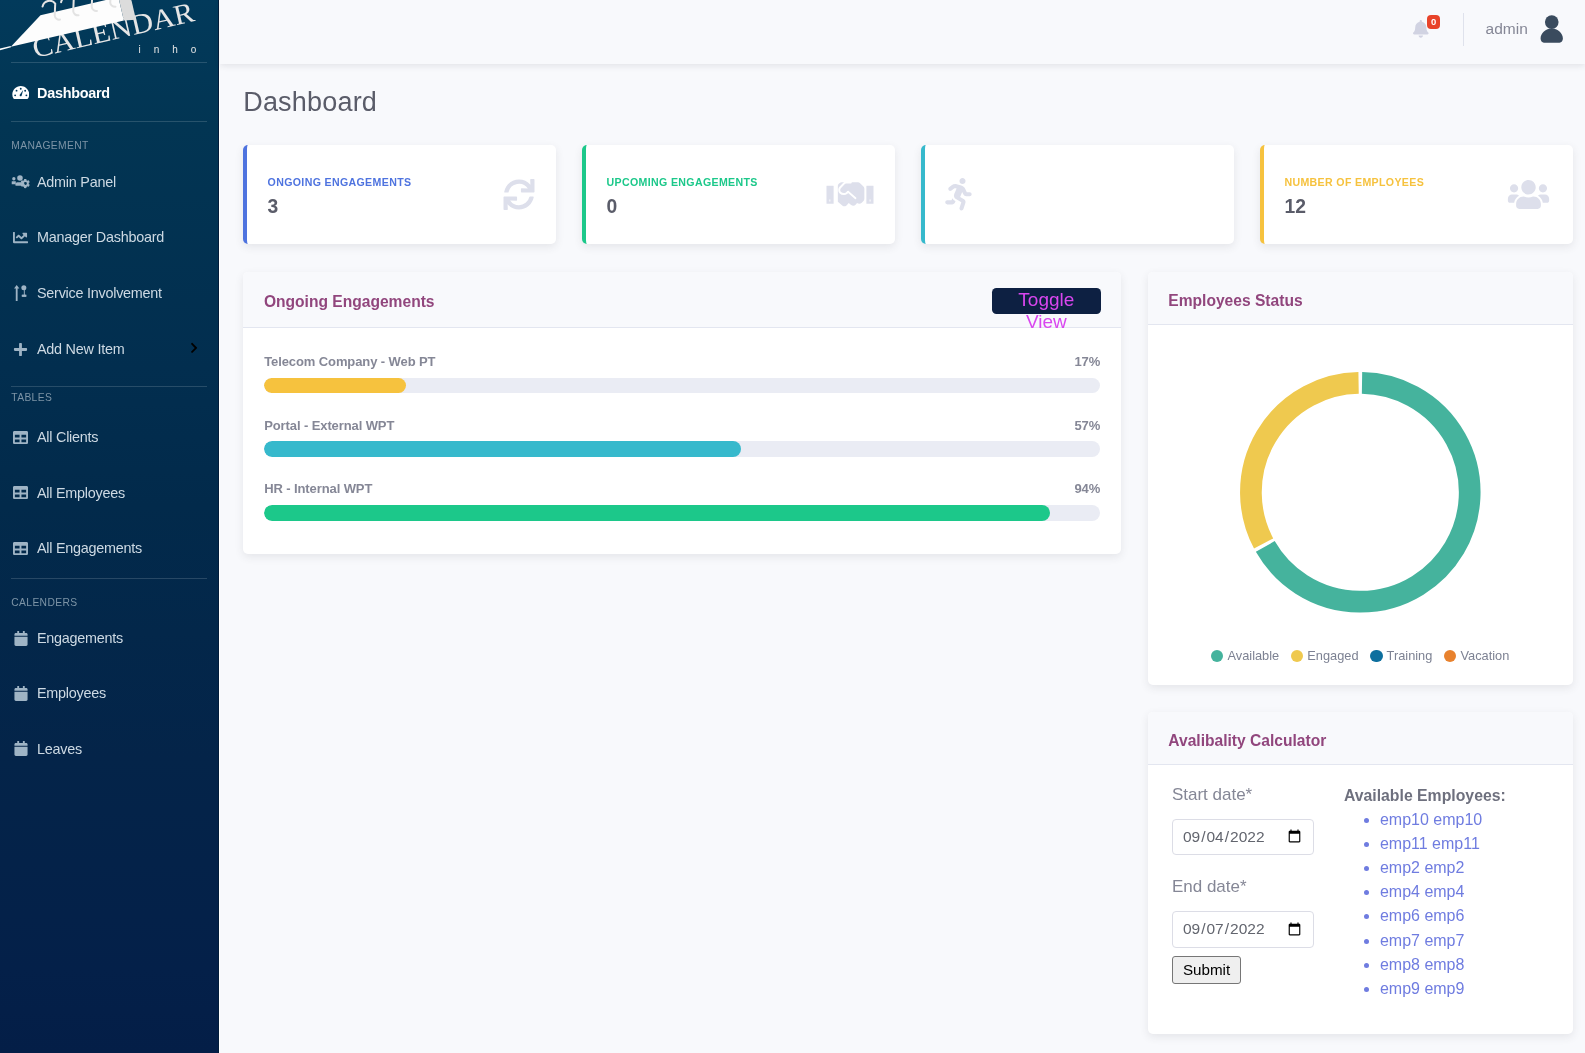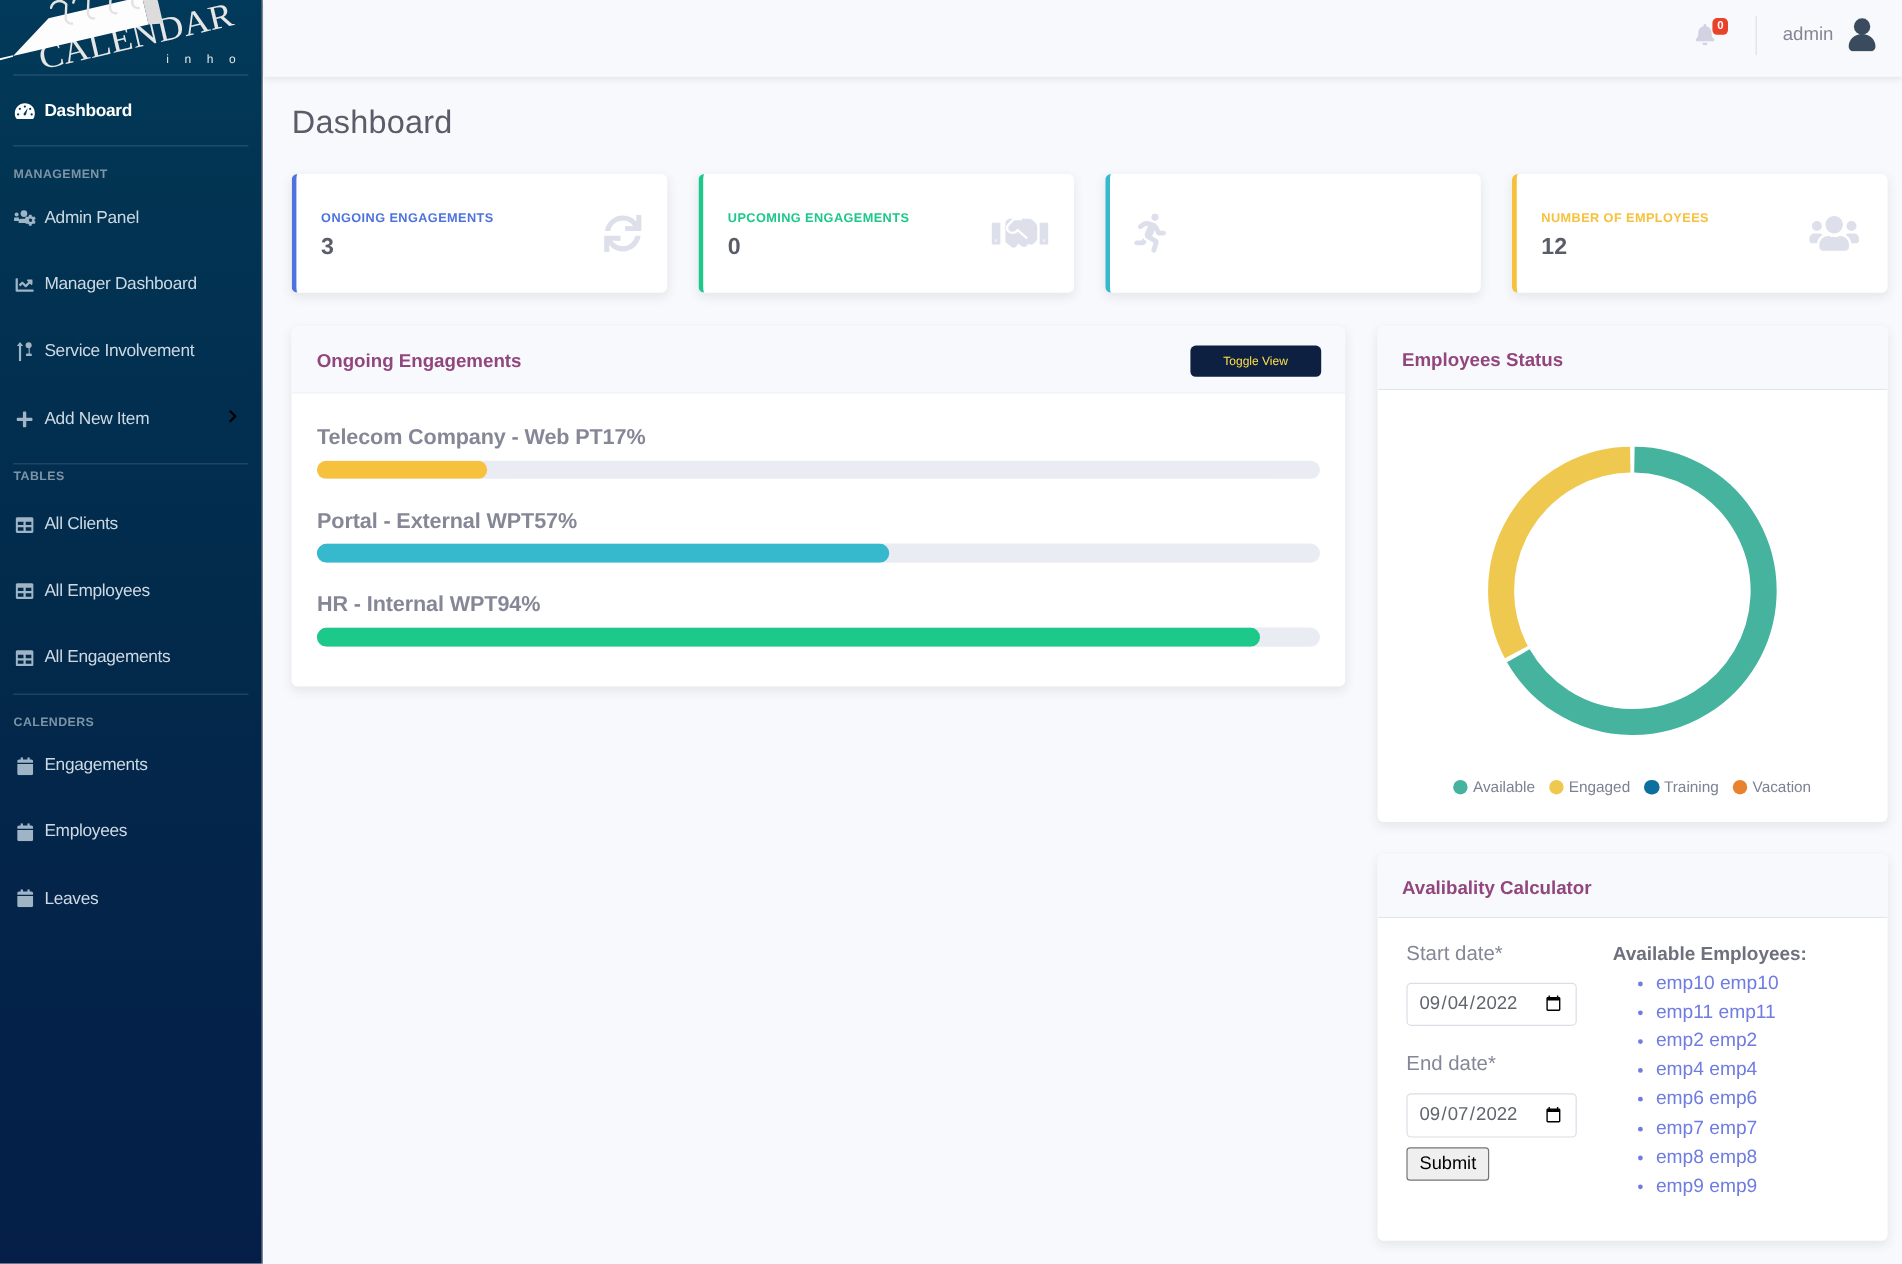--- a/index.html
+++ b/index.html
@@ -13,21 +13,21 @@
 
   
   .sidebar { position:absolute; left:0; top:0; width:219px; height:1053px; border-right:1.2px solid #021c3a;  background:linear-gradient(180deg,#023a5b 0%,#023553 12%,#022e4f 35%,#022a4b 48%,#042449 72%,#042049 92%,#041e47 100%); overflow:hidden; }
   .brand { position:relative; height:62px; overflow:hidden; }
   .sb-hr { height:1px; background:rgba(255,255,255,0.15); margin:0 11px; }
   .sb-item { display:flex; align-items:center; height:26px; padding:0 11px; color:#cdd9e3; font-size:14.4px; letter-spacing:-0.25px; text-decoration:none; position:relative; }
   .sb-item.active { color:#fff; font-weight:bold; }
   .sb-item.active .sb-ico { color:#fff; }
   .sb-ico { width:19px; display:inline-flex; justify-content:center; align-items:center; margin-right:7px; flex:0 0 19px; color:#9fb4c5; }
   .sb-ico svg { fill:currentColor; display:block; }
-  .sb-head { color:#7d94a6; font-size:10.3px; font-weight:bold; letter-spacing:0.35px; padding:0 11.3px; height:13px; }
+  .sb-head { color:#7d94a6; font-size:10.3px; font-weight:normal; letter-spacing:0.35px; padding:0 11.3px; height:13px; }
   .sb-caret { position:absolute; right:20px; top:50%; transform:translateY(-50%); color:#c6d3de; }
 
   
   .content { position:absolute; left:219px; top:0; right:0; height:1053px; background:#f8f9fc; border-left:1.3px solid #ffffff; }
   .topbar { height:64px; background:#f8f9fc; display:flex; align-items:center; justify-content:flex-end; padding-right:20px; padding-bottom:6px; box-shadow:0 2px 6px rgba(58,59,69,0.11); position:relative; z-index:2; }
   .bell-wrap { position:relative; display:flex; align-items:center; color:#d1d3e2; }
   .badge { position:absolute; left:14.2px; top:-5.3px; width:12.9px; height:13.8px; background:#e8432a; color:#fff; font-size:9.5px; font-weight:bold; border-radius:4px; line-height:13.8px; text-align:center; }
   .tb-div { width:1px; height:33px; background:#dfe2ec; margin:0 22px 0 34px; }
   .tb-user { color:#858796; font-size:15.5px; margin-right:11.5px; }
   .avatar { color:#3a4b5e; display:flex; }
@@ -42,25 +42,25 @@
   .card-ico { color:#dddfeb; display:flex; }
   .card-ico svg { fill:currentColor; display:block; }
   .bell-wrap svg, .avatar svg { fill:currentColor; display:block; }
   .util-bar { display:inline-block; width:169.7px; height:8.7px; background:#eaecf4; border-radius:5px; margin-left:17.7px; overflow:hidden; vertical-align:middle; }
   .util-fill { display:block; height:100%; background:#36b9cc; border-radius:5px; }
 
   .lower { display:flex; margin:28px 12px 0 23.2px; gap:26.5px; align-items:flex-start; }
   .panel { background:#fff; border-radius:5px; box-shadow:0 3px 9px rgba(58,59,69,0.10); }
   .panel-h { background:#f8f9fc; border-bottom:1px solid #e3e6f0; border-radius:5px 5px 0 0; padding:0 20.5px 0 20.7px; height:55.6px; display:flex; align-items:center; justify-content:space-between; }
   .panel-title { color:#91467d; font-size:15.6px; font-weight:bold; position:relative; top:3px; }
-  .btn-dark { background:#0d2042; color:#fde047; font-size:10px; border:none; border-radius:4.5px; width:108.6px; height:26px; cursor:pointer; font-family:inherit; position:relative; top:2px; }
+  .btn-dark { background:#0d2042; color:#d946ef; font-size:19px; border:none; border-radius:4.5px; width:108.6px; height:26px; cursor:pointer; font-family:inherit; position:relative; top:2px; }
   .panel-b { padding:26.5px 21px 33.5px; }
   .prog-row { margin-bottom:24.6px; }
   .prog-row:last-child { margin-bottom:0; }
-  .prog-top { display:flex; font-size:18px; color:#858796; font-weight:bold; margin-bottom:8.5px; letter-spacing:-0.1px; }
+  .prog-top { display:flex; justify-content:space-between; font-size:13px; color:#858796; font-weight:bold; margin-bottom:8.5px; letter-spacing:-0.1px; }
   .prog-bar { height:15.6px; background:#eaecf4; border-radius:8px; overflow:hidden; }
   .prog-fill { height:100%; border-radius:8px; }
 
   .right-col .panel-h { height:52.8px; }
   .right-col { width:425.4px; display:flex; flex-direction:column; gap:27px; }
   .legend { display:flex; justify-content:center; gap:11.9px; margin-top:34px; }
   .lg-item { display:flex; align-items:center; font-size:12.8px; color:#7d8293; }
   .lg-dot { width:12.2px; height:12.2px; border-radius:50%; margin-right:4px; }
 
   .calc-body { display:flex; padding:22px 0 33.5px 24.3px; }

